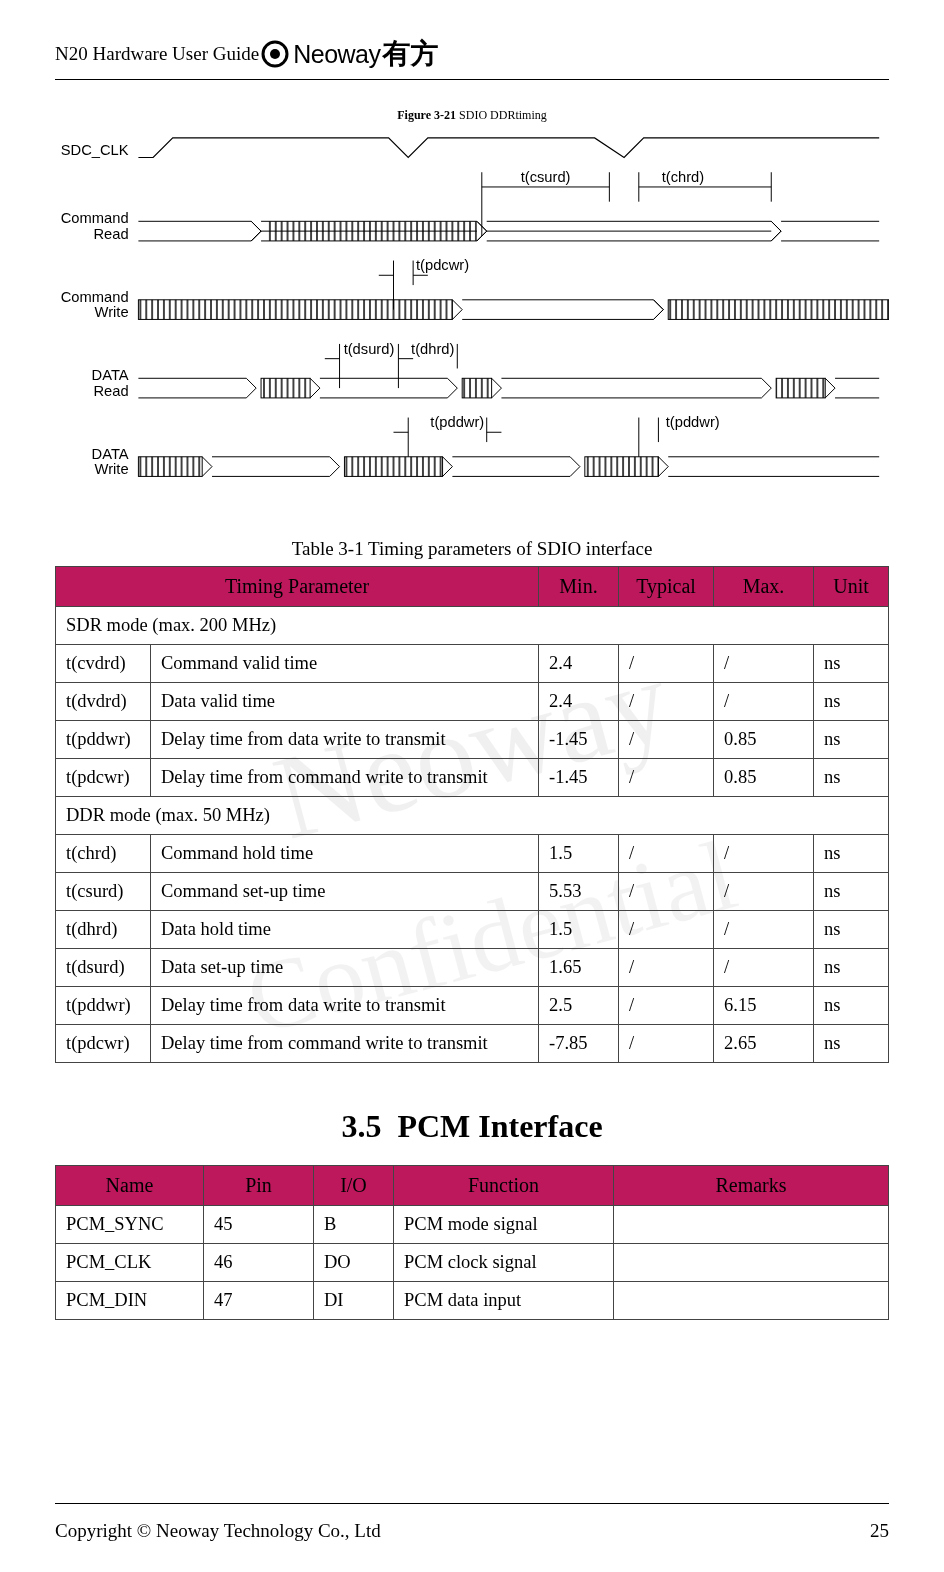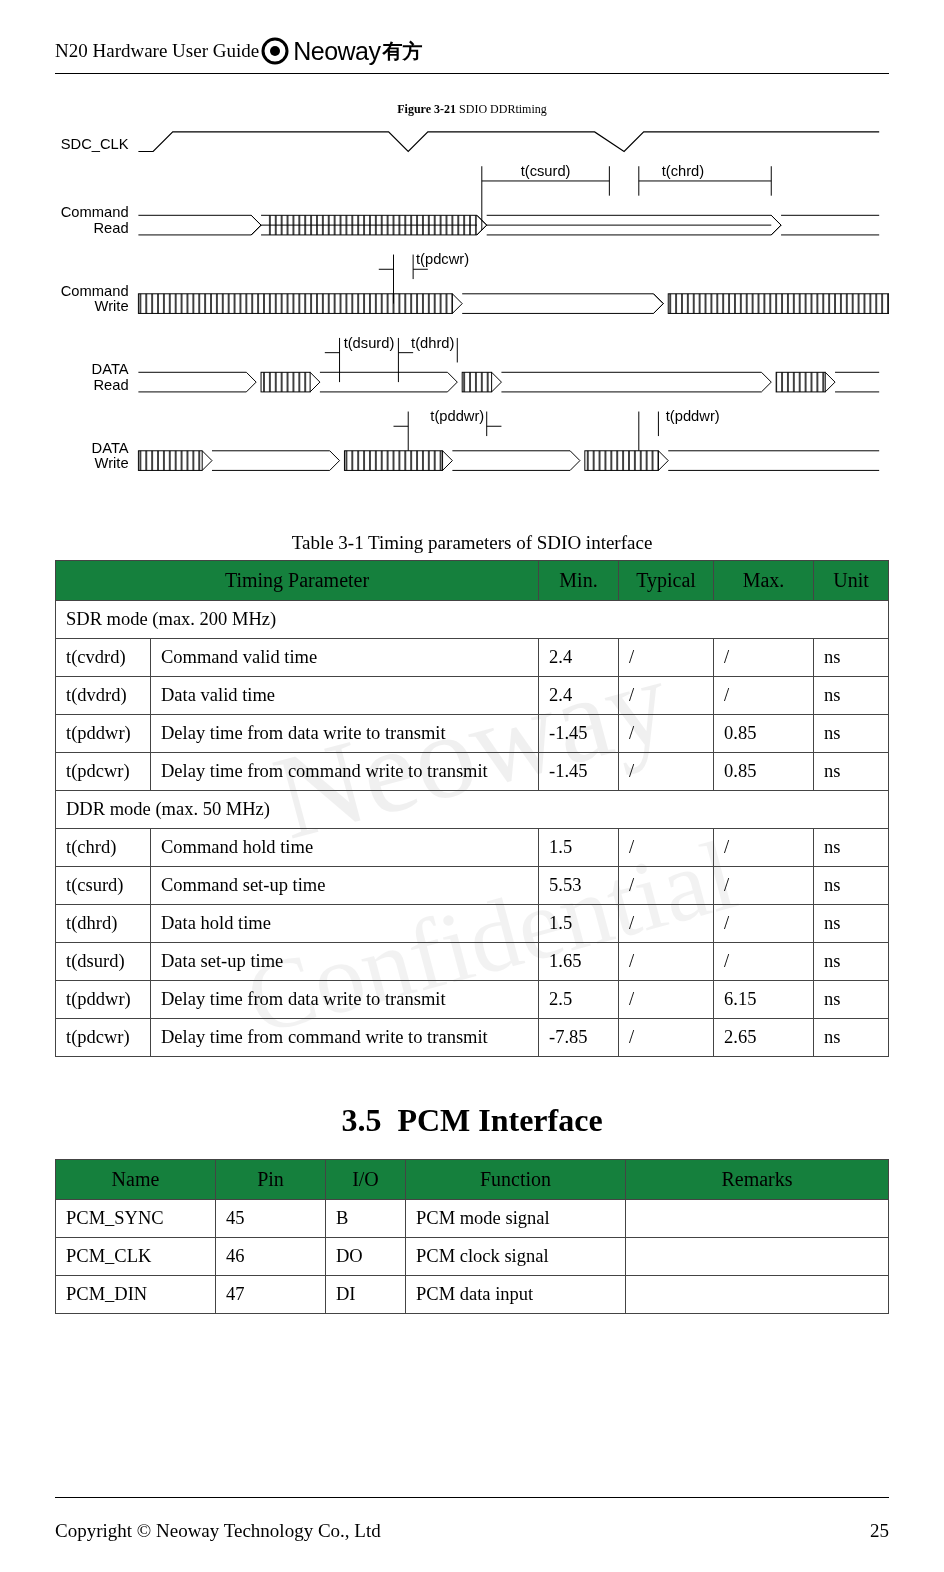--- a/index.html
+++ b/index.html
@@ -58,21 +58,21 @@
     width: 32px;
     height: 32px;
   }
   .brand-text {
     font-family: Arial, sans-serif;
     font-size: 25px;
     font-weight: 500;
     letter-spacing: -0.5px;
   }
   .brand-cn {
-    font-size: 20px;
+    font-size: 28px;
     font-weight: bold;
   }
   .fig-caption {
     text-align: center;
     font-size: 12px;
     margin-bottom: 10px;
   }
   .fig-caption b { font-weight: bold; }
   .diagram {
     width: 100%;
@@ -90,38 +90,38 @@
     font-size: 18.5px;
     margin-bottom: 45px;
   }
   table th, table td {
     border: 1px solid #444;
     padding: 8px 10px;
     text-align: left;
     vertical-align: middle;
   }
   table th {
-    background: #15803d;
+    background: #be185d;
     font-weight: normal;
     font-size: 20px;
     text-align: center;
   }
   .section-row td {
     font-weight: normal;
   }
   h2.section {
     font-size: 32px;
     font-weight: bold;
     margin-bottom: 20px;
     text-align: center;
   }
   .pcm-table { margin-bottom: 30px; }
   .footer {
     border-top: 1.5px solid #000;
-    padding-top: 22px;
+    padding-top: 16px;
     display: flex;
     justify-content: space-between;
     font-size: 19px;
     position: absolute;
     bottom: 30px;
     left: 55px;
     right: 55px;
   }
 </style>
 </head>
@@ -327,21 +327,21 @@
     </tbody>
       </table>
 
     <h2 class="section">
       <span>3.5</span>&nbsp;&nbsp;<span>PCM Interface</span>
     </h2>
 
     <table class="pcm-table">
       <tbody>
           <tr>
-        <th style="width:160px">Name</th>
+        <th style="width:148px">Name</th>
         <th style="width:110px">Pin</th>
         <th style="width:80px">I/O</th>
         <th style="width:220px">Function</th>
         <th>Remarks</th>
       </tr>
       <tr>
             <td>PCM_SYNC</td>
             <td>45</td>
             <td>B</td>
             <td>PCM mode signal</td>

